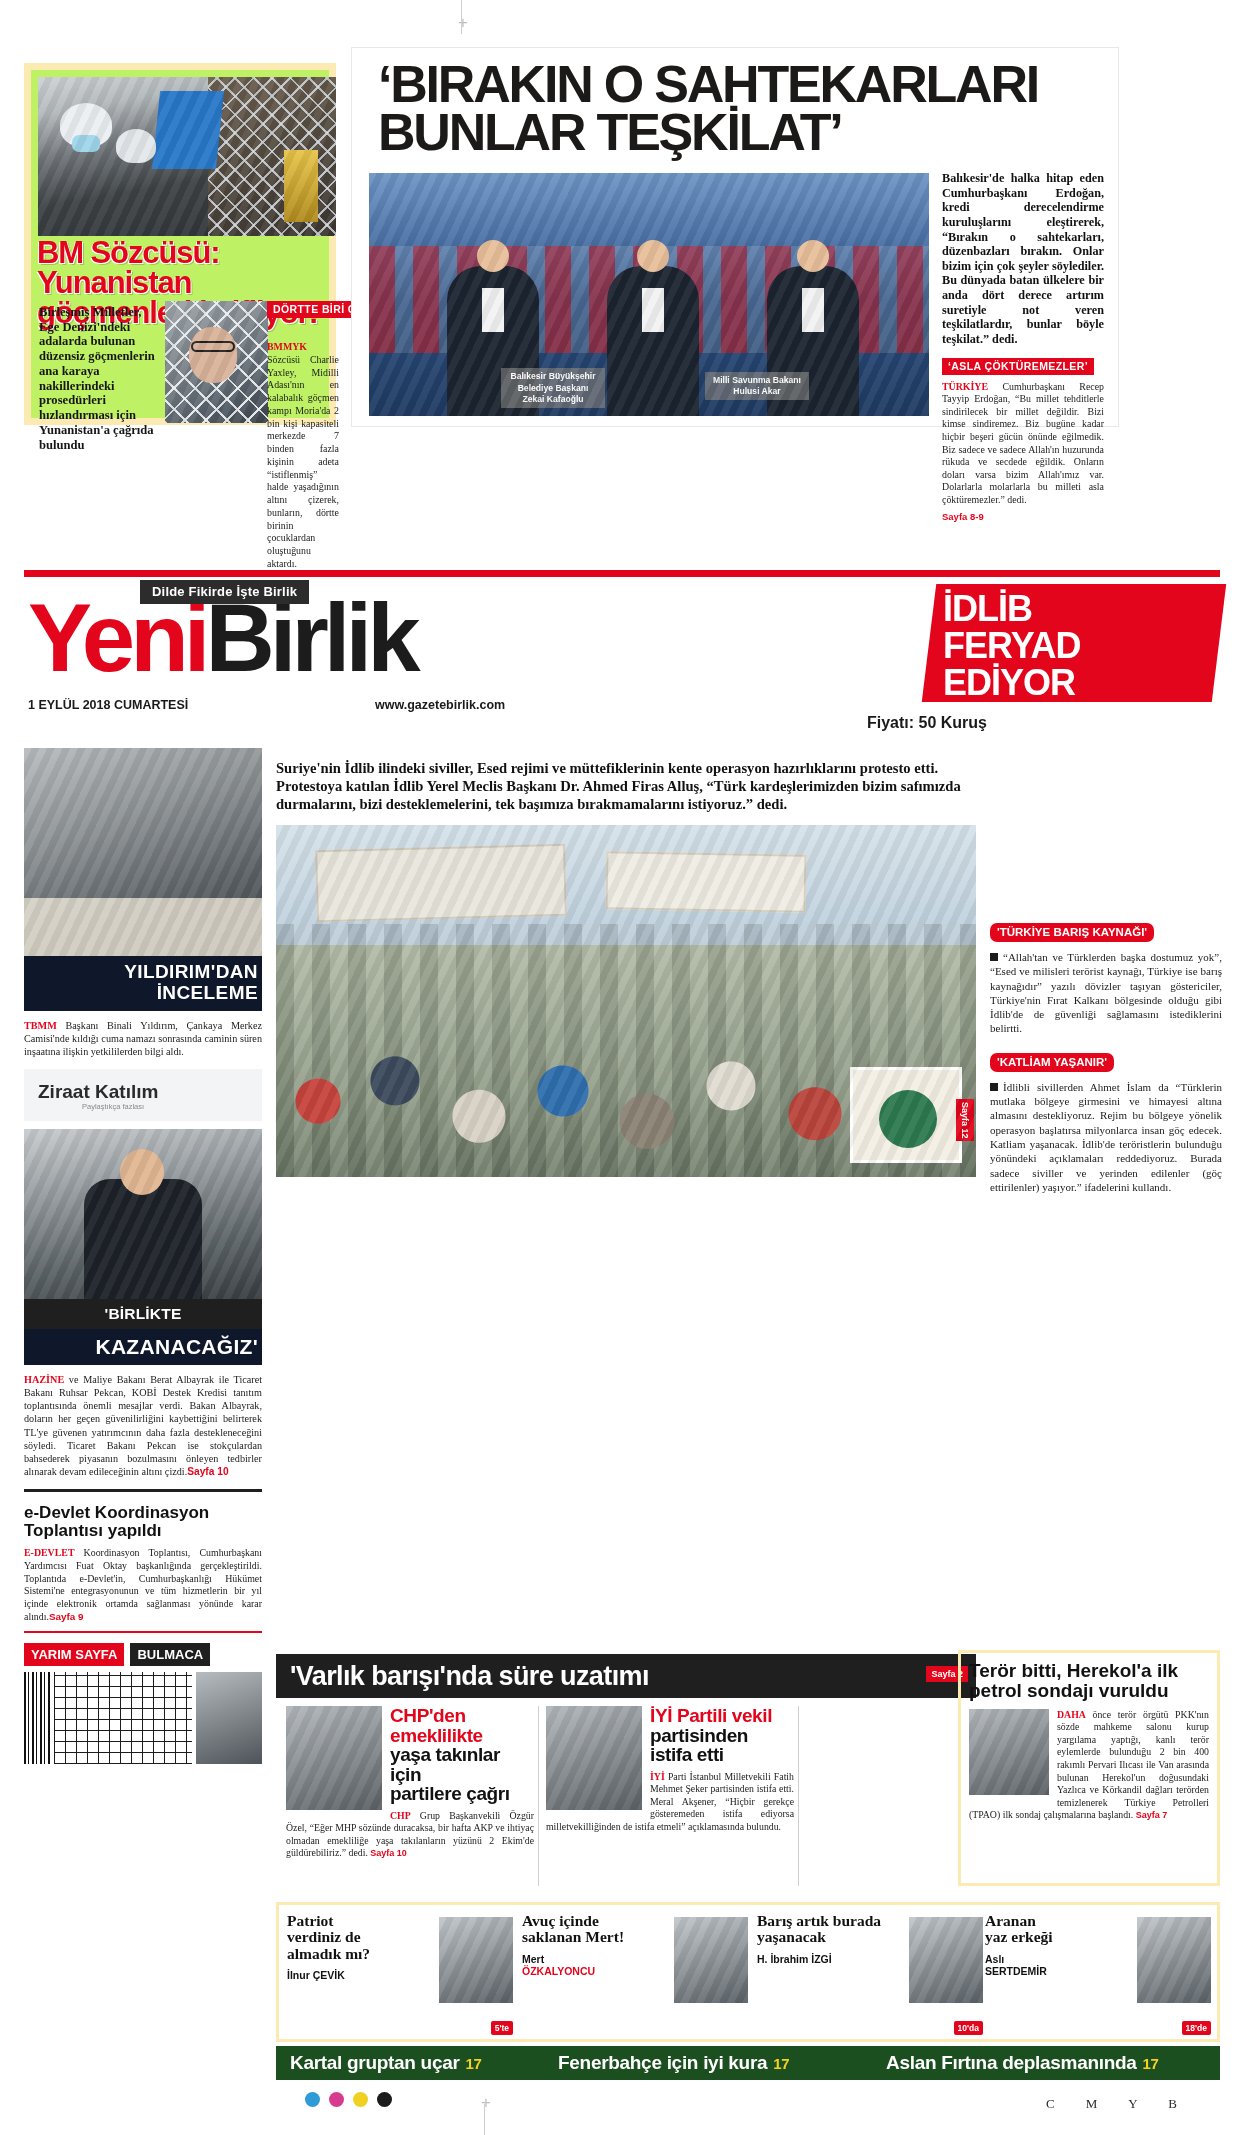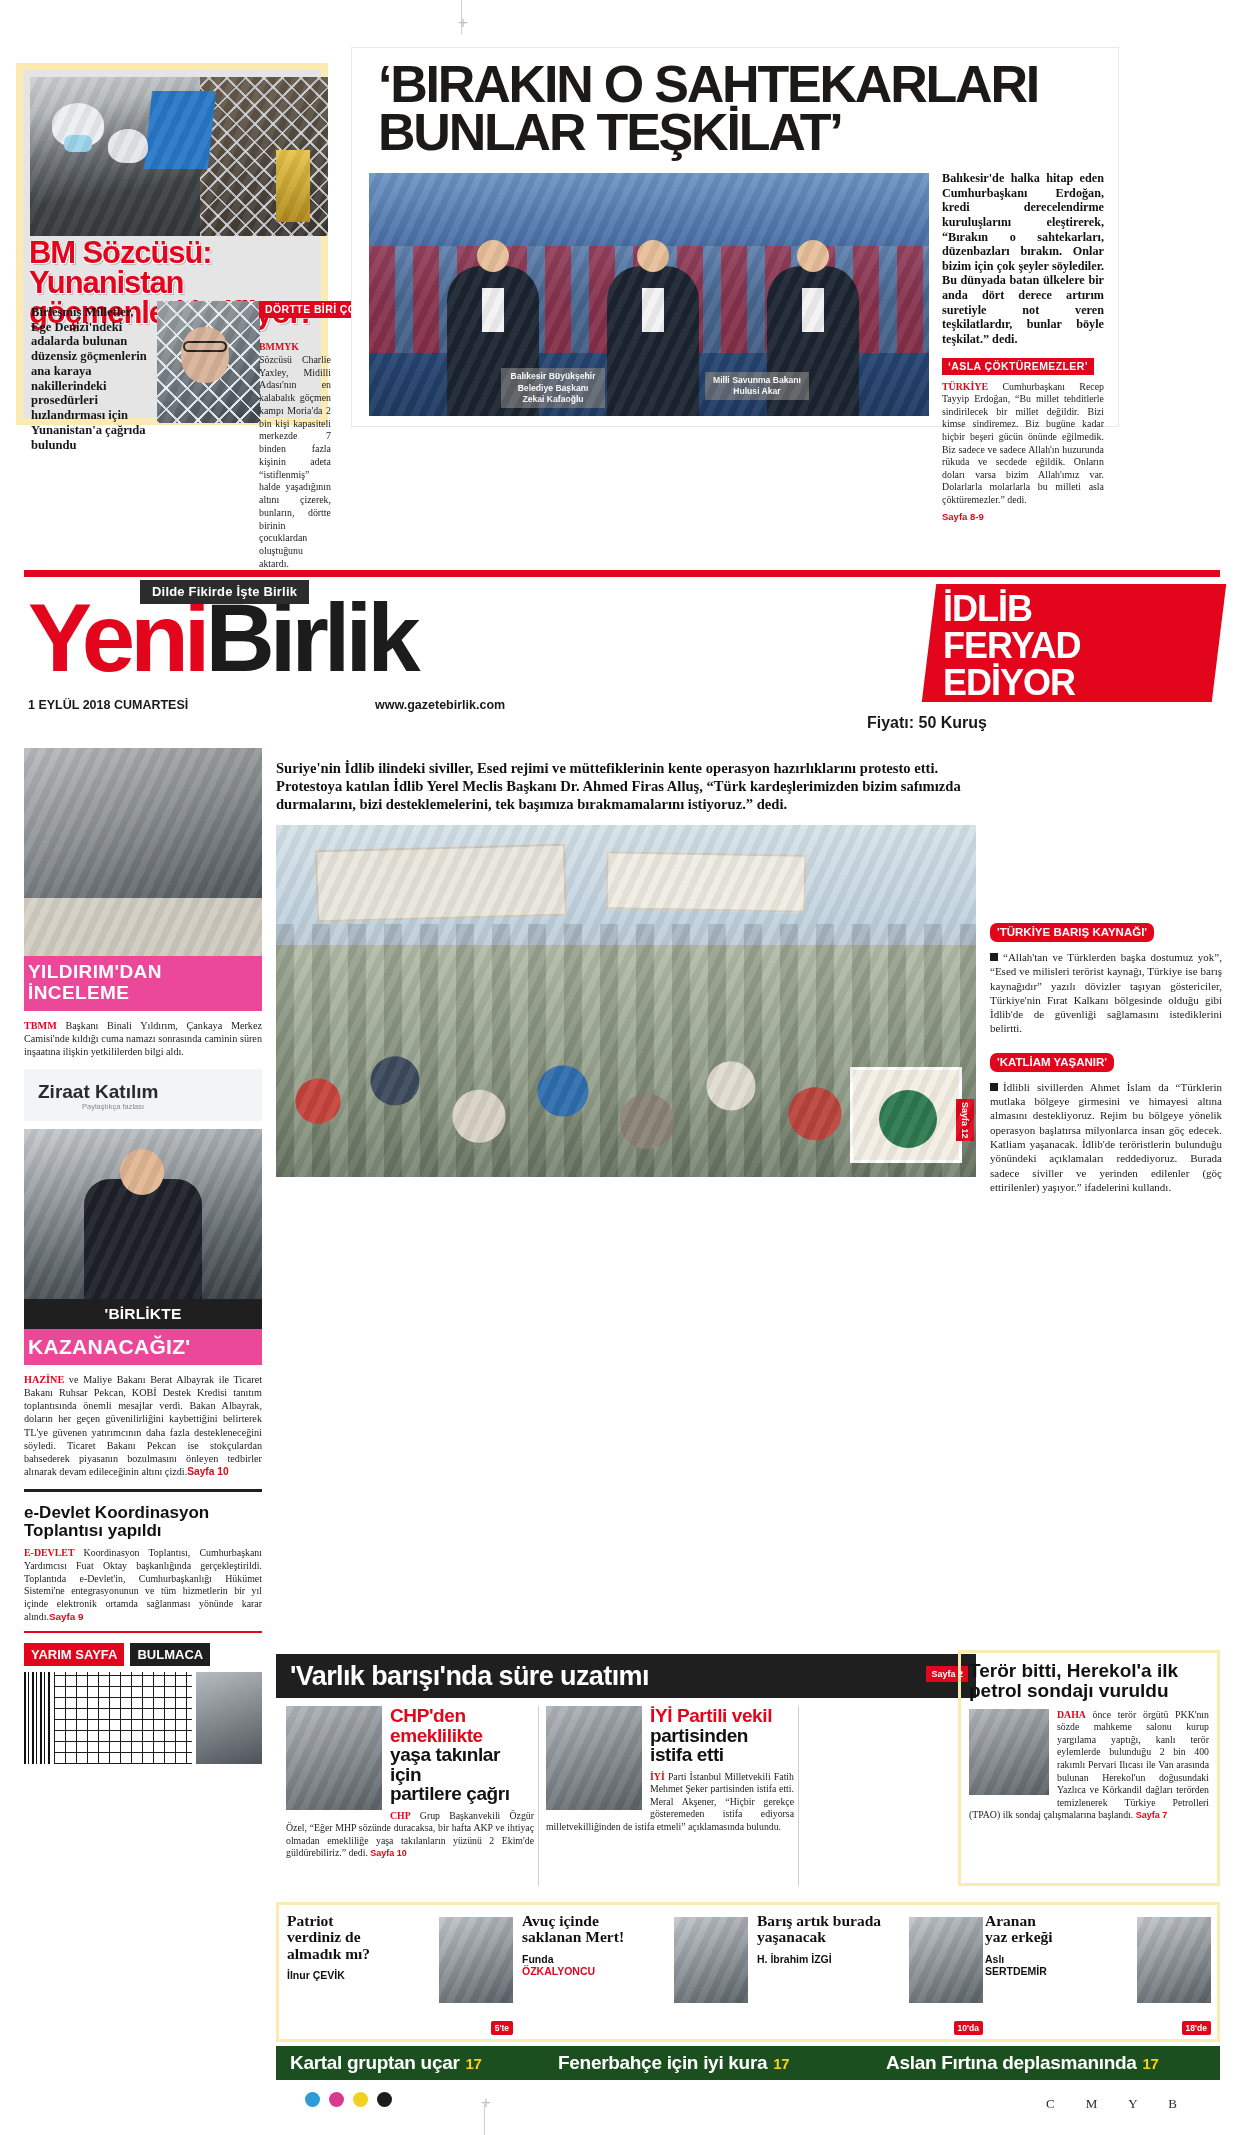--- a/index.html
+++ b/index.html
@@ -16,22 +16,22 @@
   .photo { position: relative; overflow: hidden; background:#8a8d90; }
   .photo::after{content:"";position:absolute;inset:0;
      background:
        repeating-linear-gradient(115deg, rgba(255,255,255,.055) 0 7px, rgba(0,0,0,.055) 7px 14px);}
 
   
   .crop-mark{position:absolute;color:#bfbfbf;font-size:17px;line-height:1;font-family:"Liberation Sans",sans-serif;}
 
   
   .boxA{
-    position:absolute;left:16px;top:63px;width:312px;height:362px;
-    background:#e5e5e5;border:7px solid #fbeab1;
+    position:absolute;left:24px;top:63px;width:312px;height:362px;
+    background:#bef264;border:7px solid #fbeab1;
   }
   .boxA .imgtop{
     position:absolute;left:7px;top:7px;width:298px;height:159px;
     background:
       linear-gradient(170deg,#cfd3d6 0%,#b3b8bb 18%,#6e7377 40%,#3d4245 62%,#2d3133 100%);
   }
   .boxA .imgtop .fence{
     position:absolute;right:0;top:0;width:128px;height:100%;
     background:
       repeating-linear-gradient(45deg, rgba(210,215,220,.85) 0 2px, transparent 2px 13px),
@@ -144,21 +144,21 @@
     font-family:"Liberation Sans",sans-serif;font-weight:bold;font-size:36px;line-height:1.03;letter-spacing:-1px;
   }
 
   
   
   .colL{position:absolute;left:24px;top:748px;width:238px;}
   .colL .ph1{width:238px;height:208px;
      background:linear-gradient(160deg,#b9bcbf 0%,#8e9396 35%,#5b6165 70%,#3b4145 100%);}
   .colL .ph1 .tbl{position:absolute;left:0;bottom:0;width:100%;height:58px;background:rgba(230,225,210,.85);}
   .redbar{
-    background:#ec4899;color:#fff;text-align:left;
+    background:#0f172a;color:#fff;text-align:right;
     font-family:"Liberation Sans",sans-serif;font-weight:bold;line-height:1.1;padding:6px 4px 7px;
   }
   .blackbar{
     background:#1f1f1f;color:#fff;text-align:center;
     font-family:"Liberation Sans",sans-serif;font-weight:bold;line-height:1.1;padding:6px 4px 7px;
   }
   .colL .kick1{font-size:19px;letter-spacing:.4px;}
   .colL .txt{font-family:"Liberation Serif",serif;font-size:10.2px;line-height:1.3;color:#1b1b1b;margin-top:8px;text-align:justify;}
   .colL .txt b{color:#e3051b;}
   .colL .ph2{margin-top:10px;width:238px;height:52px;background:#f3f4f5;position:relative;}
@@ -498,21 +498,21 @@
       <div class="av photo"></div>
       <div class="pg">5'te</div>
     </div>
 
     <div class="colItem" style="left:243px;">
       <div class="h">
         <span>Avuç içinde</span><br>
         <span>saklanan Mert!</span>
       </div>
       <div class="n">
-        <span>Funda</span><br>
+        <span>Mert</span><br>
         <span class="r">ÖZKALYONCU</span>
       </div>
       <div class="av photo"></div>
     </div>
 
     <div class="colItem" style="left:478px;">
       <div class="h">
         <span>Barış artık burada</span><br>
         <span>yaşanacak</span>
       </div>

